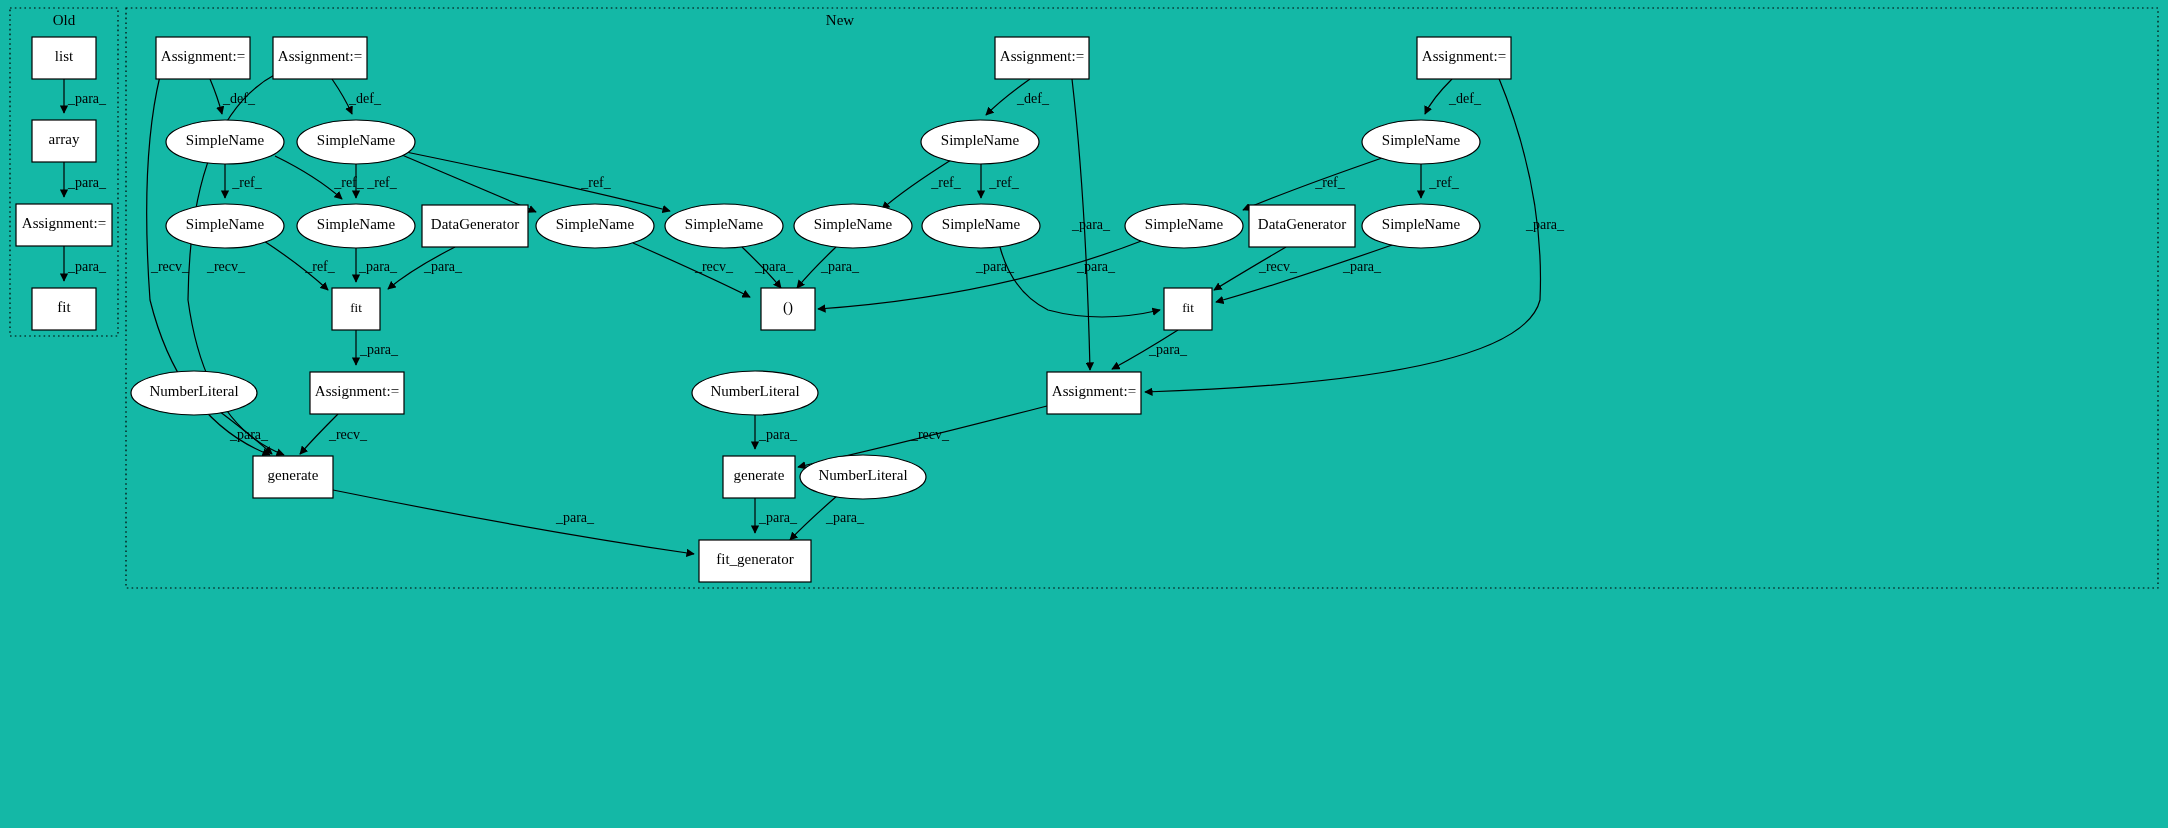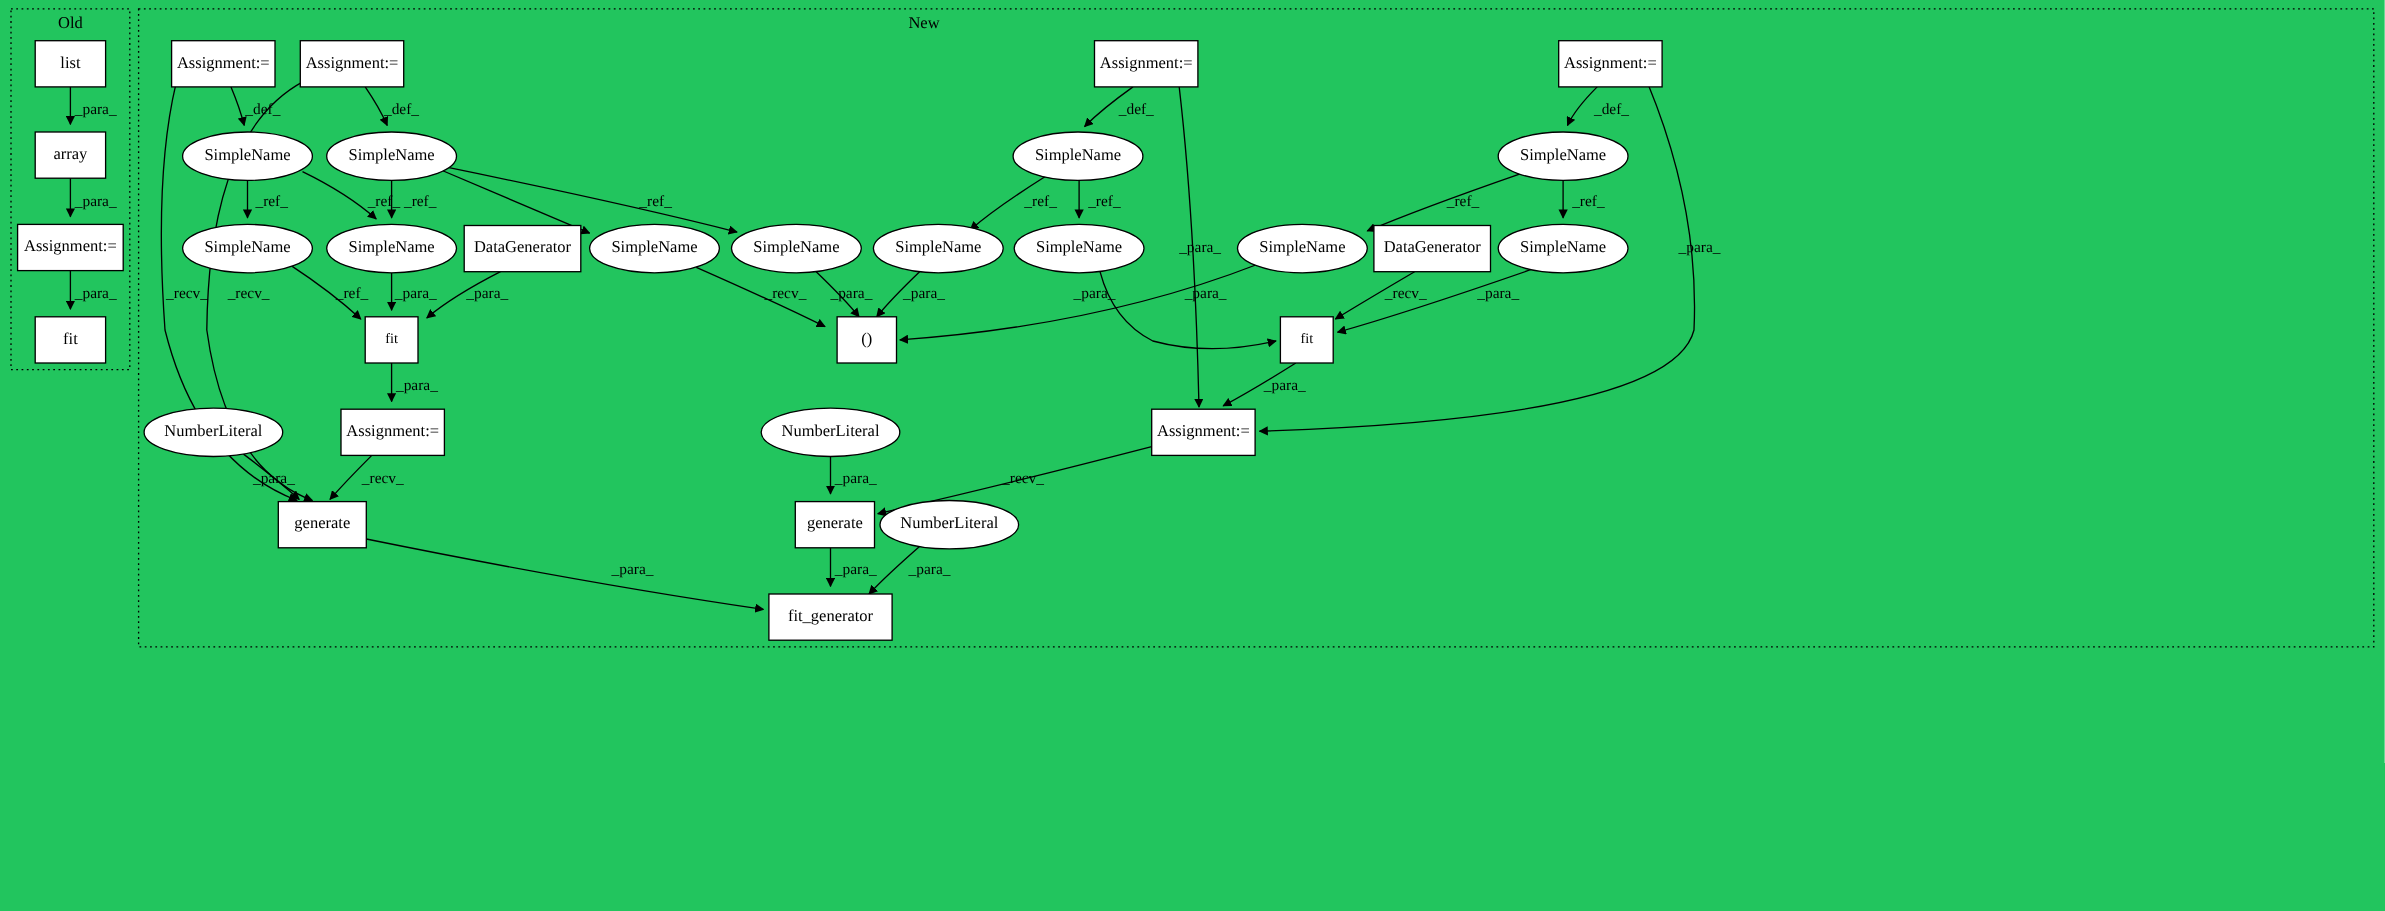--- a/index.html
+++ b/index.html
@@ -1,16 +1,16 @@
 <!DOCTYPE html>
 <html><head>
 <meta charset="utf-8">
 <style>
   html,body{margin:0;padding:0;background:#ffffff;}
-  #root{position:relative;width:2168px;height:828px;background:#22c55e;
+  #root{position:relative;width:2168px;height:828px;background:#14b8a6;
         font-family:"Liberation Serif","DejaVu Serif",serif;}
   svg#graph{position:absolute;left:0;top:0;width:2168px;height:828px;display:block;}
   .node-box{fill:#ffffff;stroke:#000000;stroke-width:1.2;}
   .node-ell{fill:#ffffff;stroke:#000000;stroke-width:1.2;}
   .node-label{font-family:"Liberation Serif","DejaVu Serif",serif;font-size:15px;
               fill:#000000;text-anchor:middle;dominant-baseline:middle;}
   .node-label.small{font-size:13px;}
   .edge{fill:none;stroke:#000000;stroke-width:1.2;}
   .edge-label{font-family:"Liberation Serif","DejaVu Serif",serif;font-size:14px;
               fill:#000000;text-anchor:middle;dominant-baseline:middle;}

